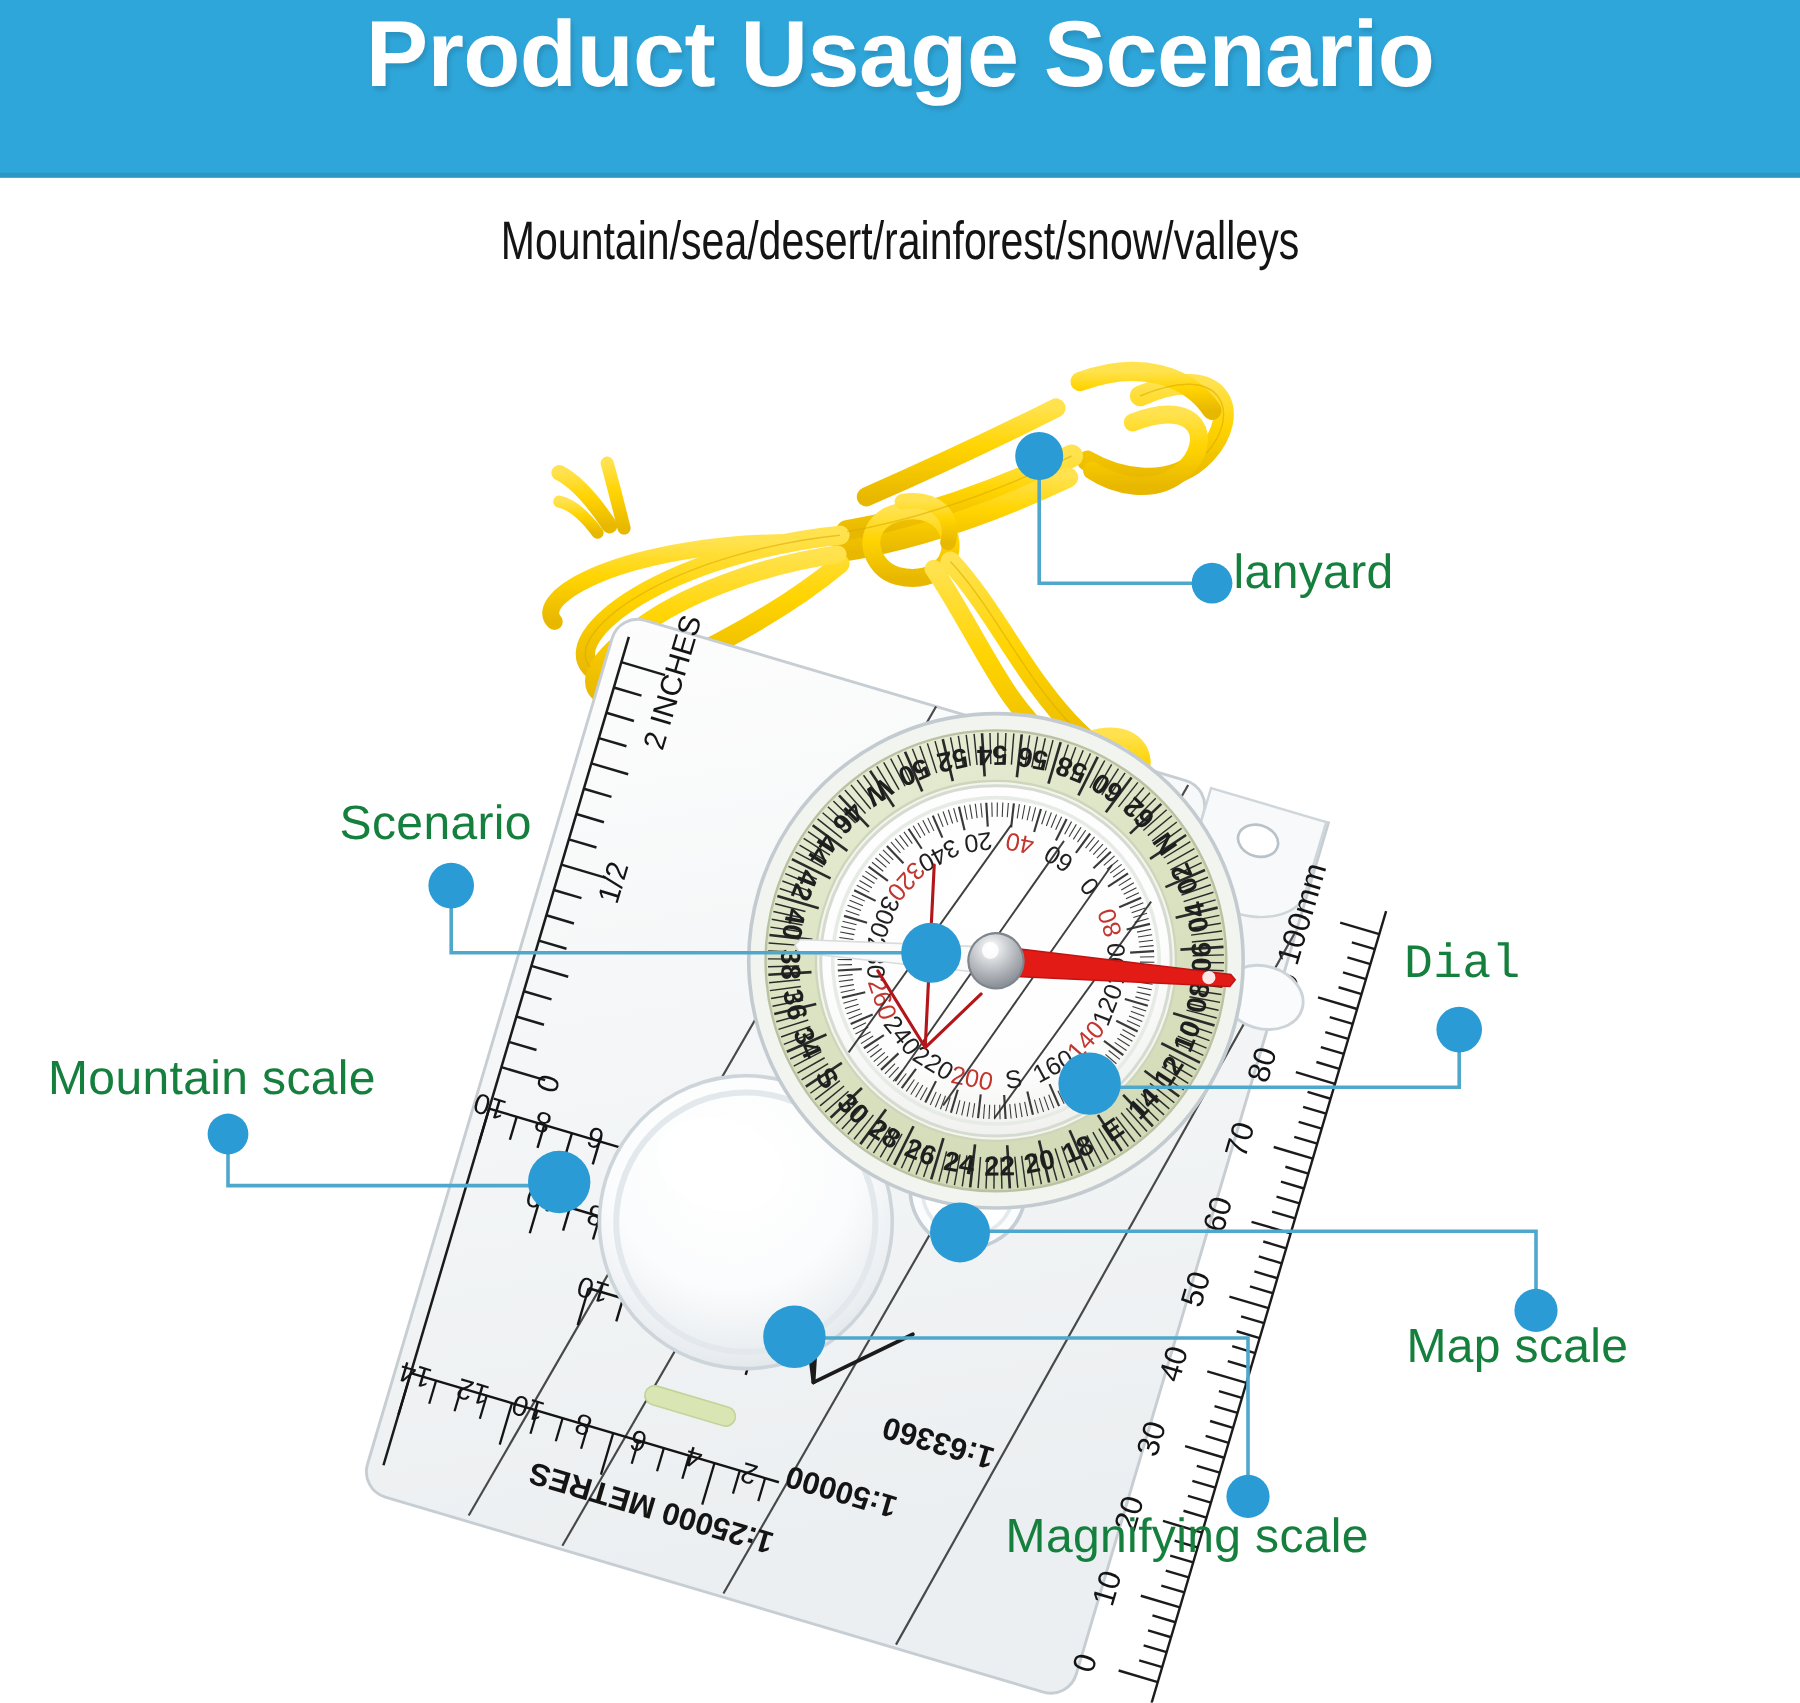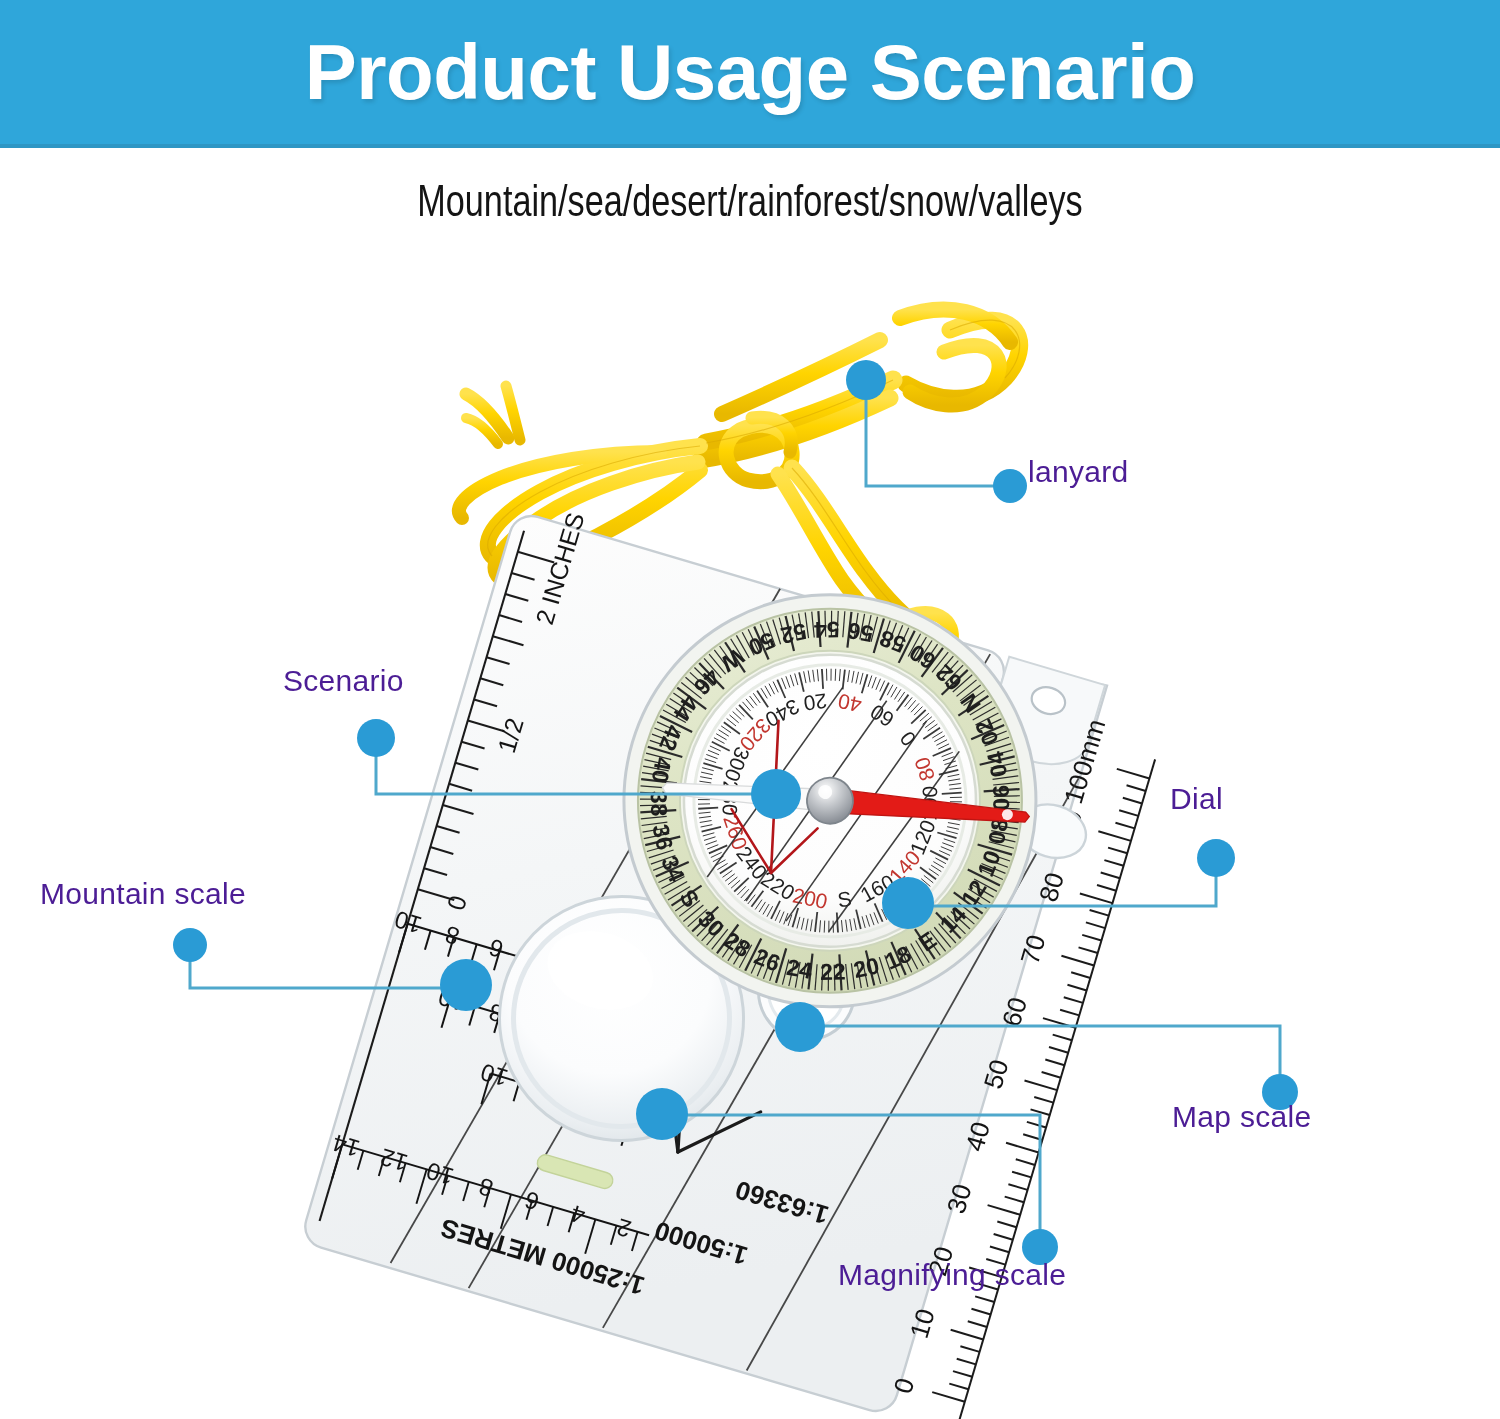--- a/index.html
+++ b/index.html
@@ -14,21 +14,21 @@
   }
 
   
   #header-banner {
     position: absolute;
     left: 0; top: 0;
     width: 1500px; height: 148px;
     background: #2FA6DA;
     border-bottom: 4px solid #2E96C4;
     display: flex;
-    align-items: center;
+    align-items: flex-start;
     justify-content: center;
   }
   #page-title {
     color: #ffffff;
     font-size: 78px;
     font-weight: bold;
     letter-spacing: -0.5px;
     text-shadow: 2px 3px 4px rgba(0,0,0,0.13);
     font-family: "Liberation Sans", sans-serif;
     white-space: nowrap;
@@ -50,29 +50,29 @@
   #stage {
     position: absolute;
     left: 0; top: 0;
     width: 1500px; height: 1419px;
   }
   #stage svg { display: block; }
 
   
   .callout-label {
     position: absolute;
-    font-size: 30px;
-    color: #4c1d95;
+    font-size: 40px;
+    color: #15803d;
     white-space: nowrap;
     font-family: "Liberation Sans", sans-serif;
     letter-spacing: 0.3px;
   }
   #label-lanyard        { left: 1028px; top: 455px; }
   #label-pointer        { left: 283px;  top: 664px; }
-  #label-dial           { left: 1170px; top: 782px; }
+  #label-dial           { left: 1170px; top: 782px; font-family: Liberation Mono, monospace; }
   #label-plotting-scale { left: 40px;   top: 877px; }
   #label-map-hole       { left: 1172px; top: 1100px; }
   #label-magnifier      { left: 838px;  top: 1258px; }
 </style>
 </head>
 <body>
 
 <div id="header-banner">
   <div id="page-title">Product Usage Scenario</div>
 </div>

